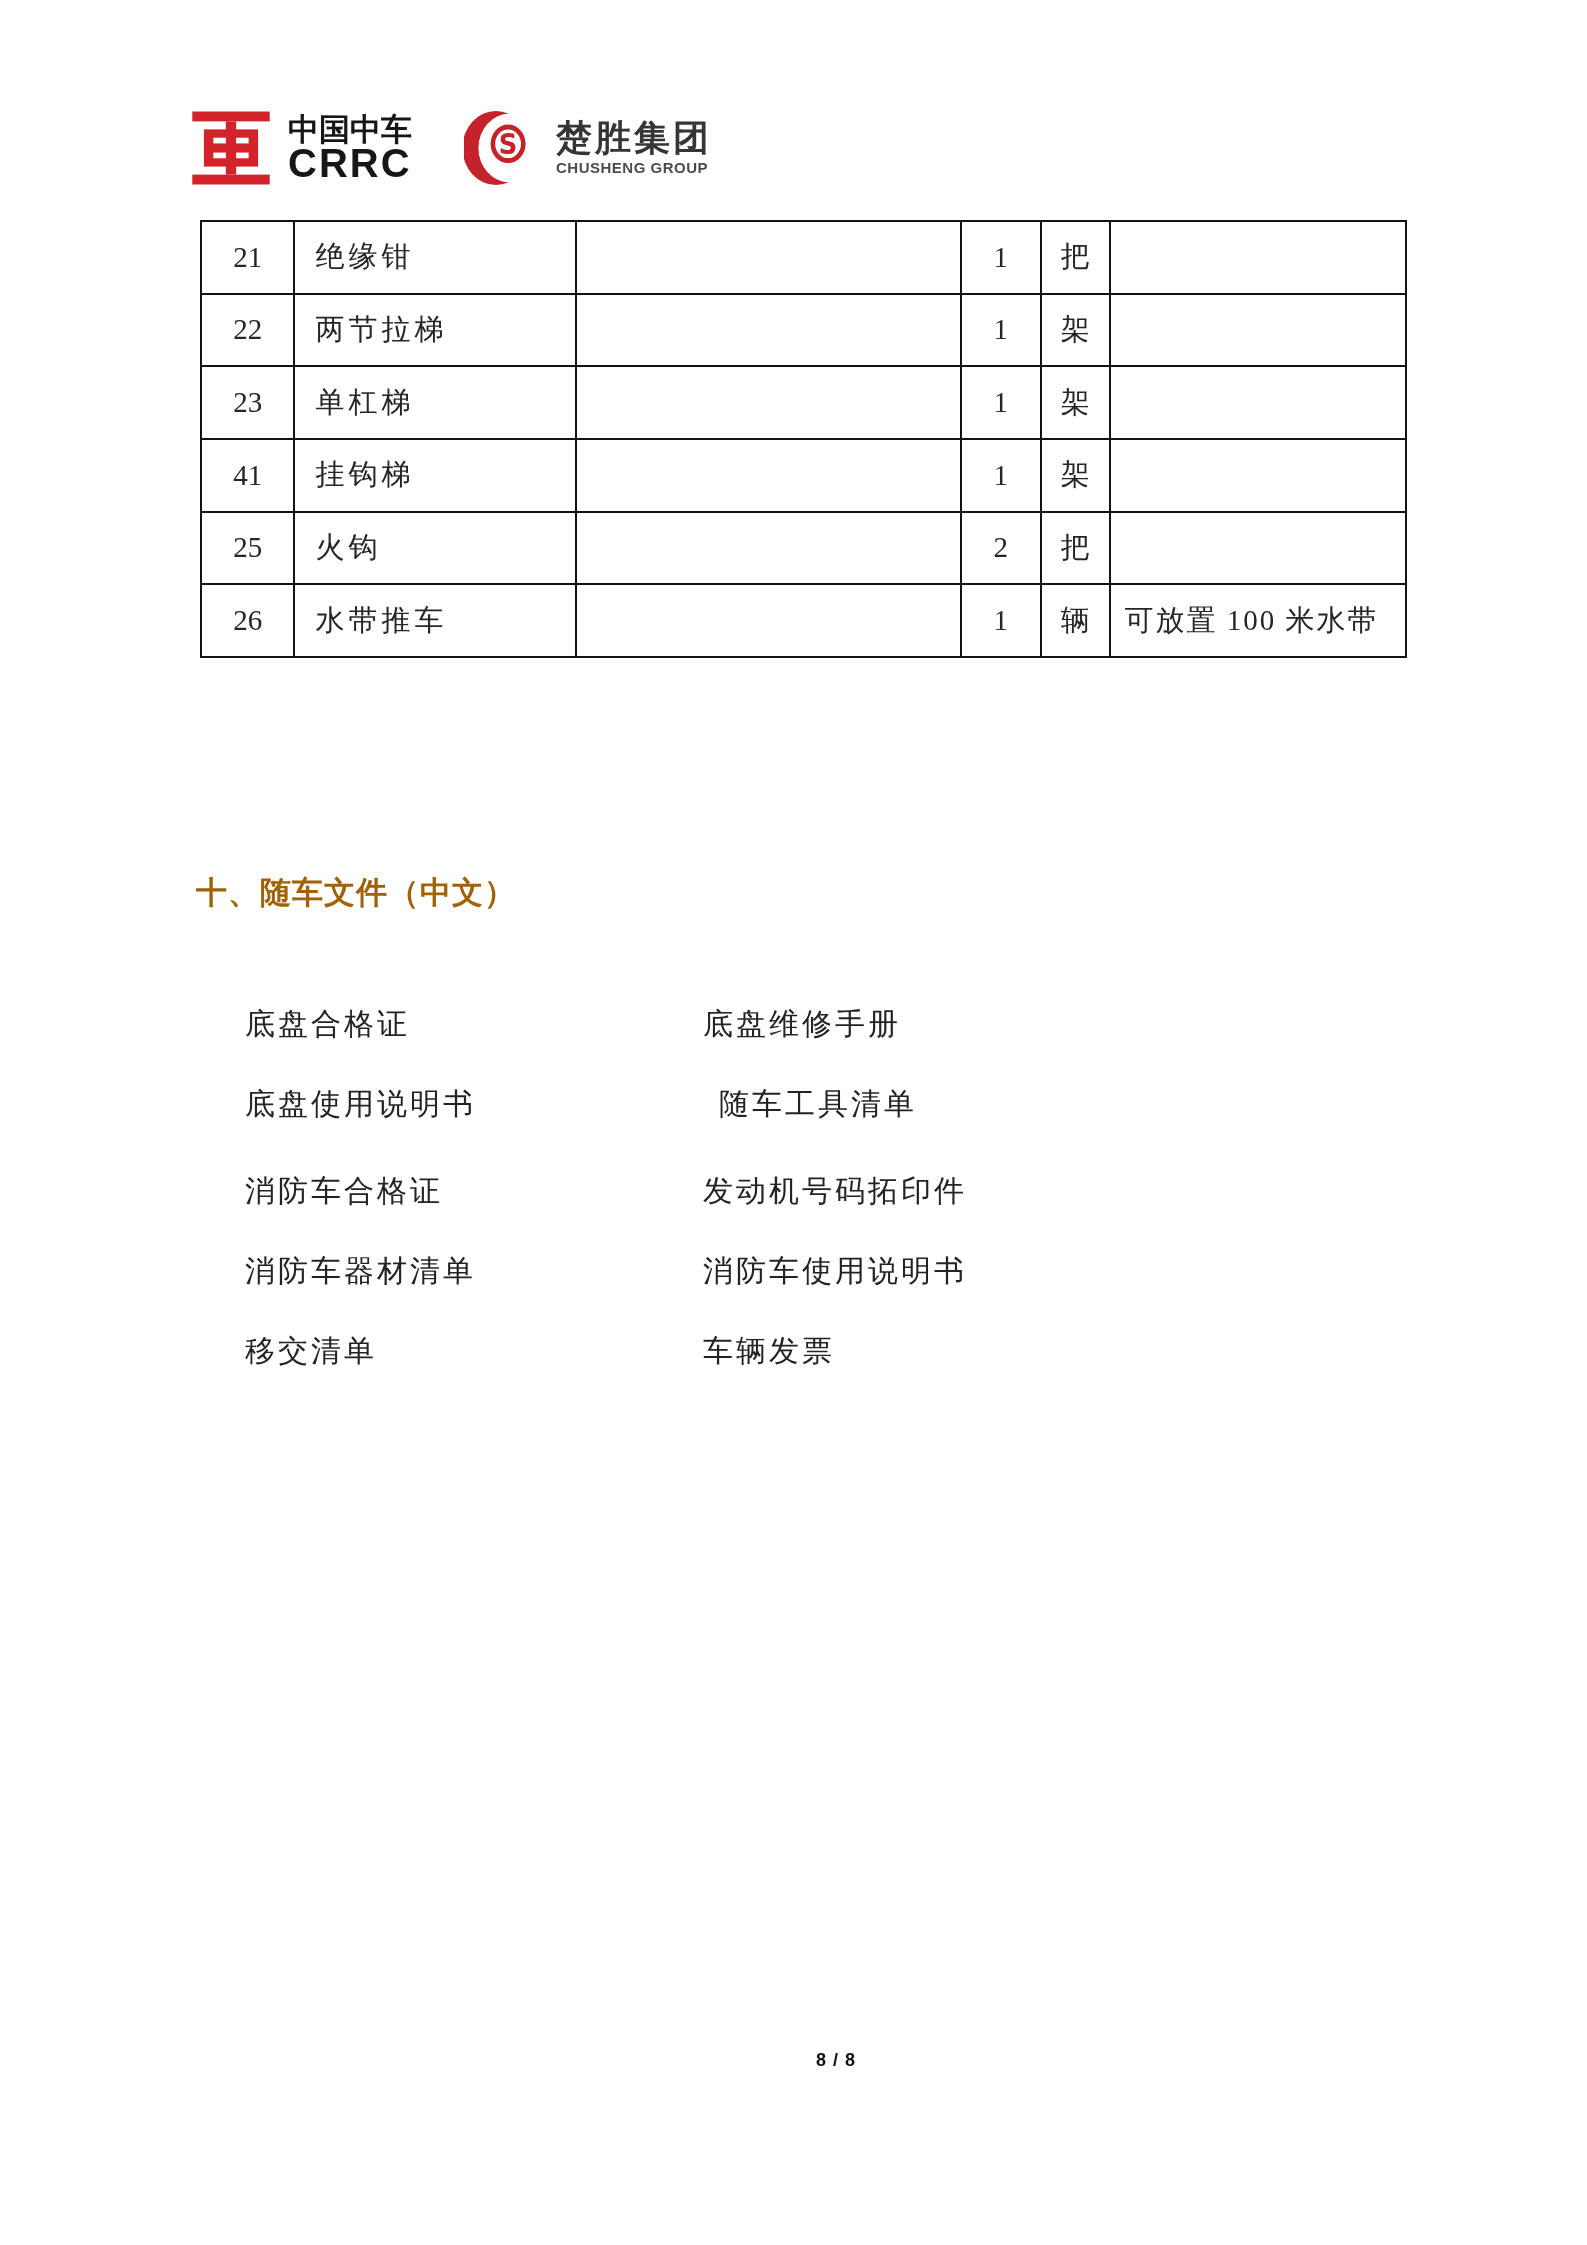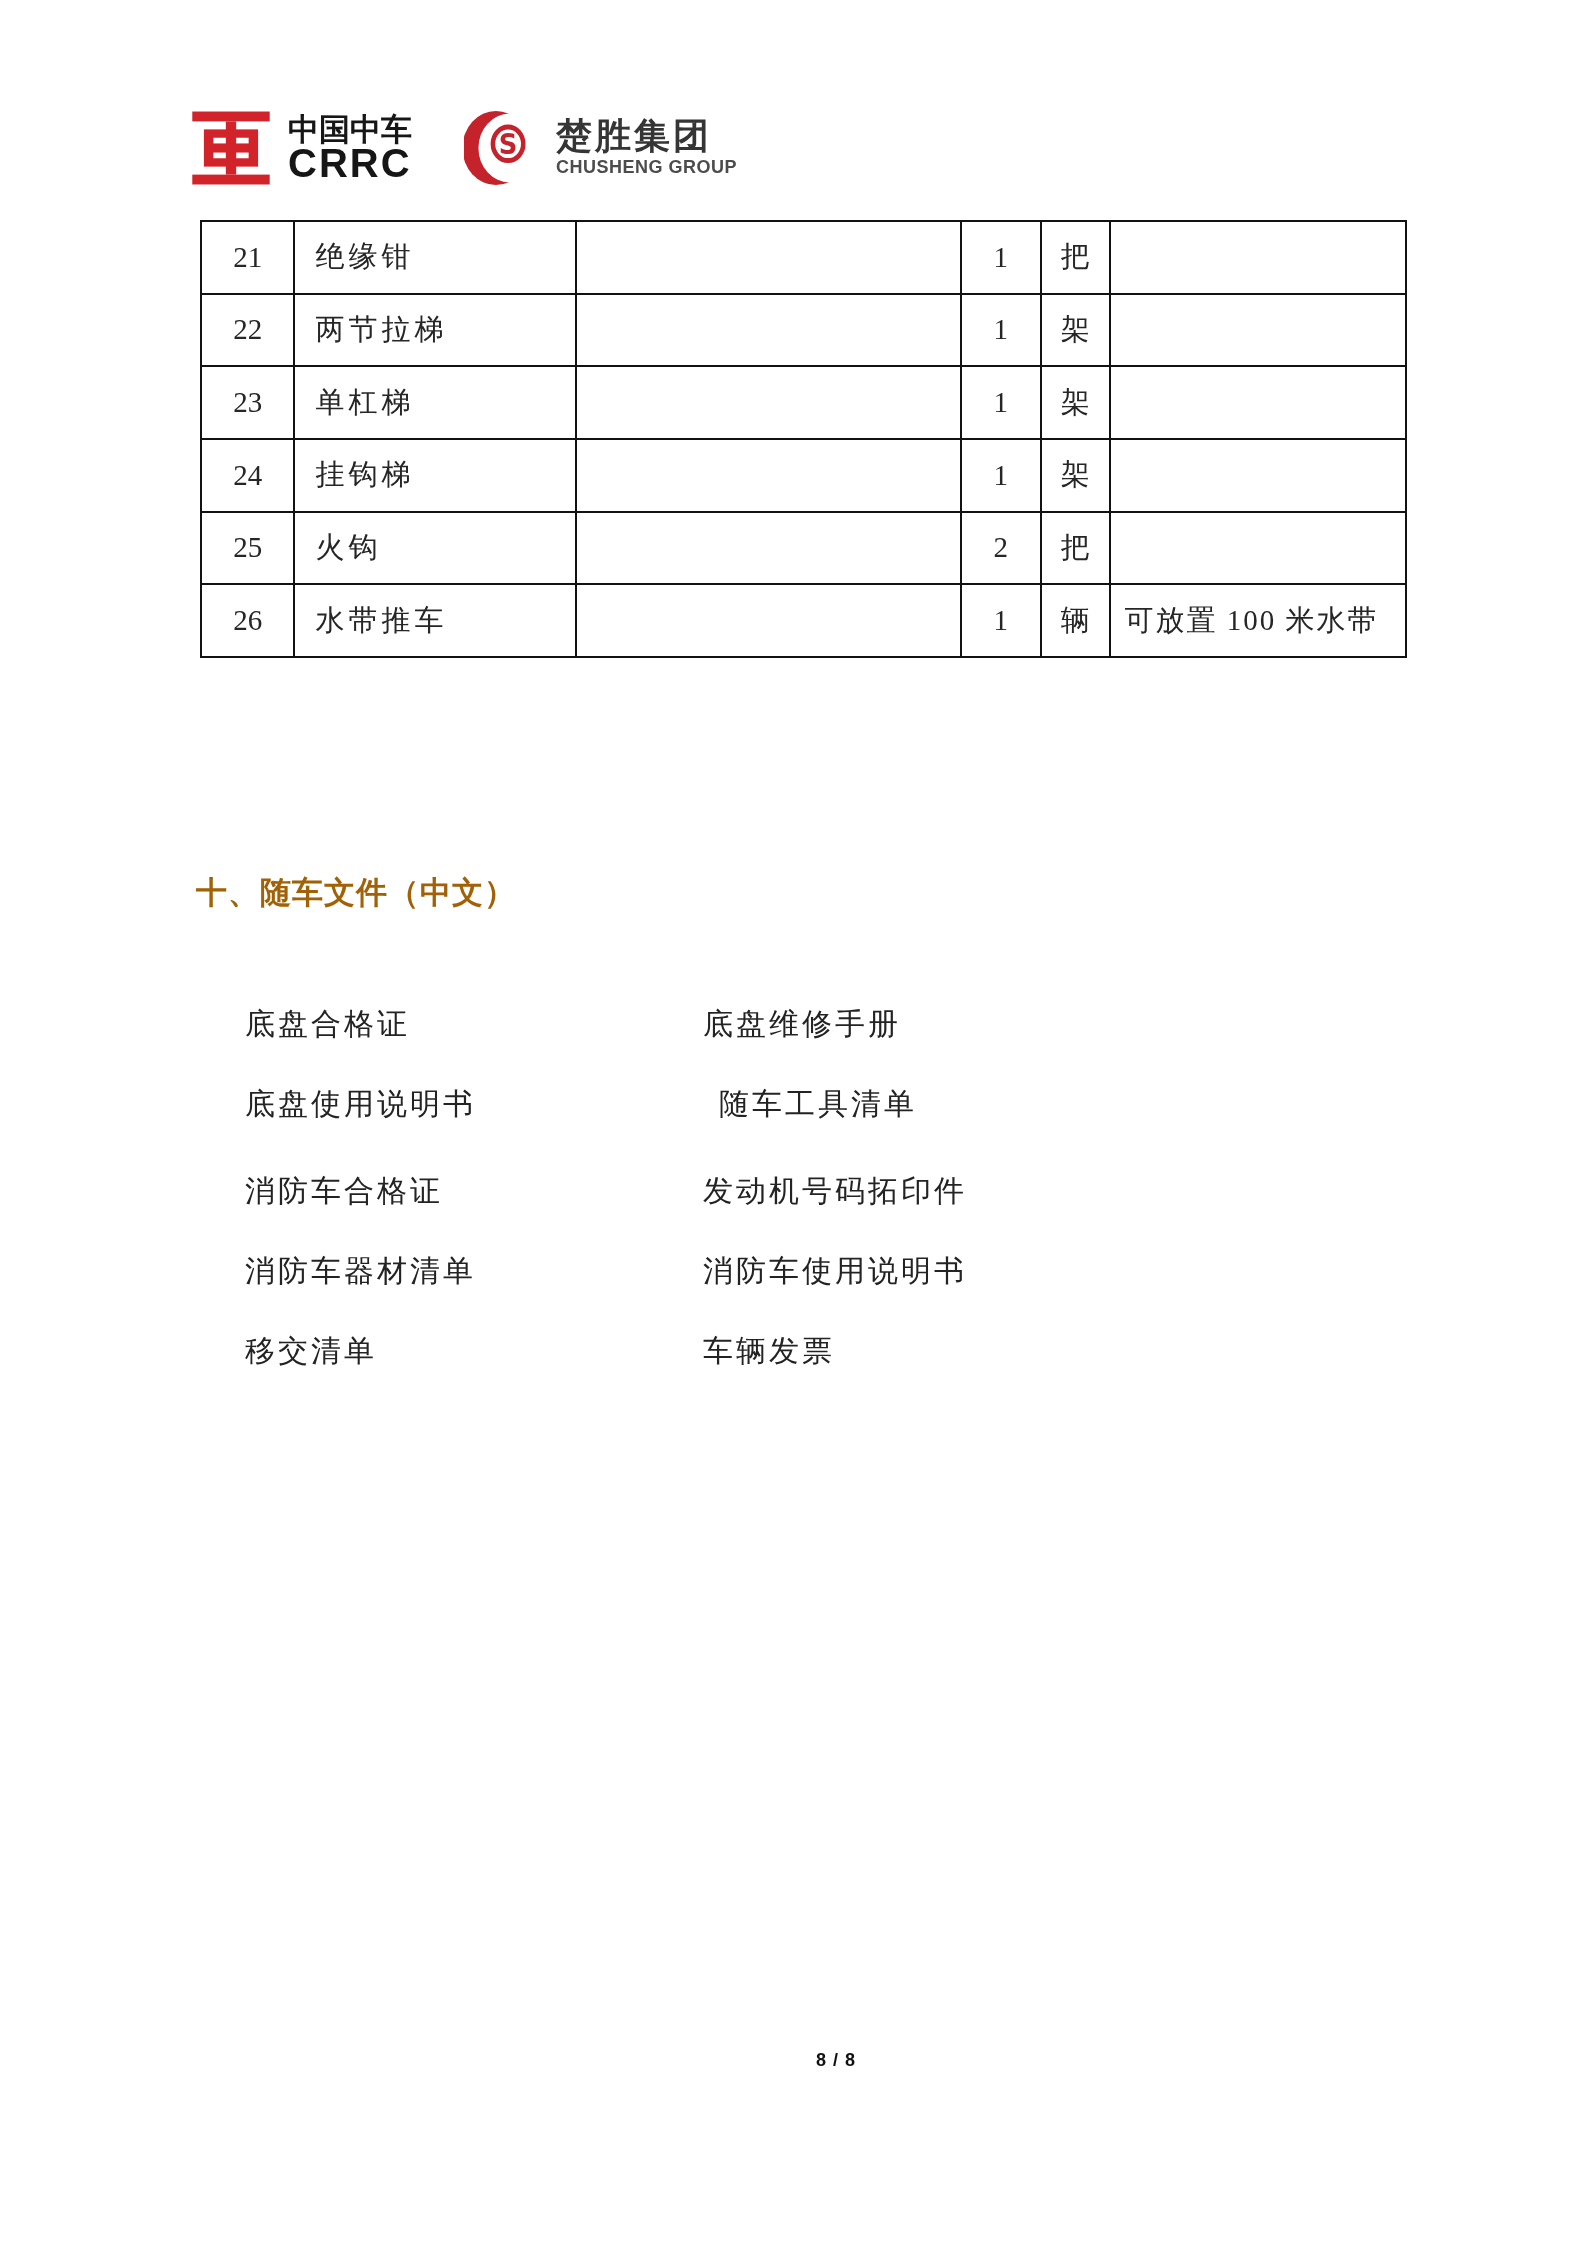--- a/index.html
+++ b/index.html
@@ -15,21 +15,21 @@
 
   
   .logo-bar{position:absolute;left:188px;top:100px;height:95px;display:flex;align-items:center;}
   .crrc-emblem{width:86px;height:76px;display:block;}
   .crrc-text{margin-left:14px;display:flex;flex-direction:column;justify-content:center;}
   .crrc-cn{font-family:"Liberation Sans","DejaVu Sans",sans-serif;font-weight:bold;font-size:31px;color:#161616;letter-spacing:0px;line-height:1.0;}
   .crrc-en{font-family:"Liberation Sans","DejaVu Sans",sans-serif;font-weight:bold;font-size:40px;color:#161616;letter-spacing:2px;line-height:0.9;}
   .cs-emblem{width:76px;height:84px;display:block;margin-left:52px;}
   .cs-text{margin-left:16px;display:flex;flex-direction:column;justify-content:center;}
   .cs-cn{font-family:"Liberation Sans","DejaVu Sans",sans-serif;font-weight:bold;font-size:36px;color:#353535;letter-spacing:3px;line-height:1.05;}
-  .cs-en{font-family:"Liberation Sans","DejaVu Sans",sans-serif;font-weight:bold;font-size:18px;color:#4c4c4c;letter-spacing:0.5px;margin-top:3px;}
+  .cs-en{font-family:"Liberation Sans","DejaVu Sans",sans-serif;font-weight:bold;font-size:15px;color:#4c4c4c;letter-spacing:0.5px;margin-top:3px;}
 
   
   .equip-table{
     position:absolute;left:200px;top:220px;
     width:1207px;height:438px;
     border-collapse:collapse;table-layout:fixed;
     font-size:29px;color:#262626;
   }
   .equip-table td{border:2px solid #121212;vertical-align:middle;overflow:hidden;white-space:nowrap;}
   .equip-table col.c-no{width:7.75%;}
@@ -124,21 +124,21 @@
       </tr>
       <tr>
         <td class="no">23</td>
         <td class="name">单杠梯</td>
         <td class="spec"></td>
         <td class="qty">1</td>
         <td class="unit">架</td>
         <td class="note"></td>
       </tr>
       <tr>
-        <td class="no">24</td>
+        <td class="no">41</td>
         <td class="name">挂钩梯</td>
         <td class="spec"></td>
         <td class="qty">1</td>
         <td class="unit">架</td>
         <td class="note"></td>
       </tr>
       <tr>
         <td class="no">25</td>
         <td class="name">火钩</td>
         <td class="spec"></td>

